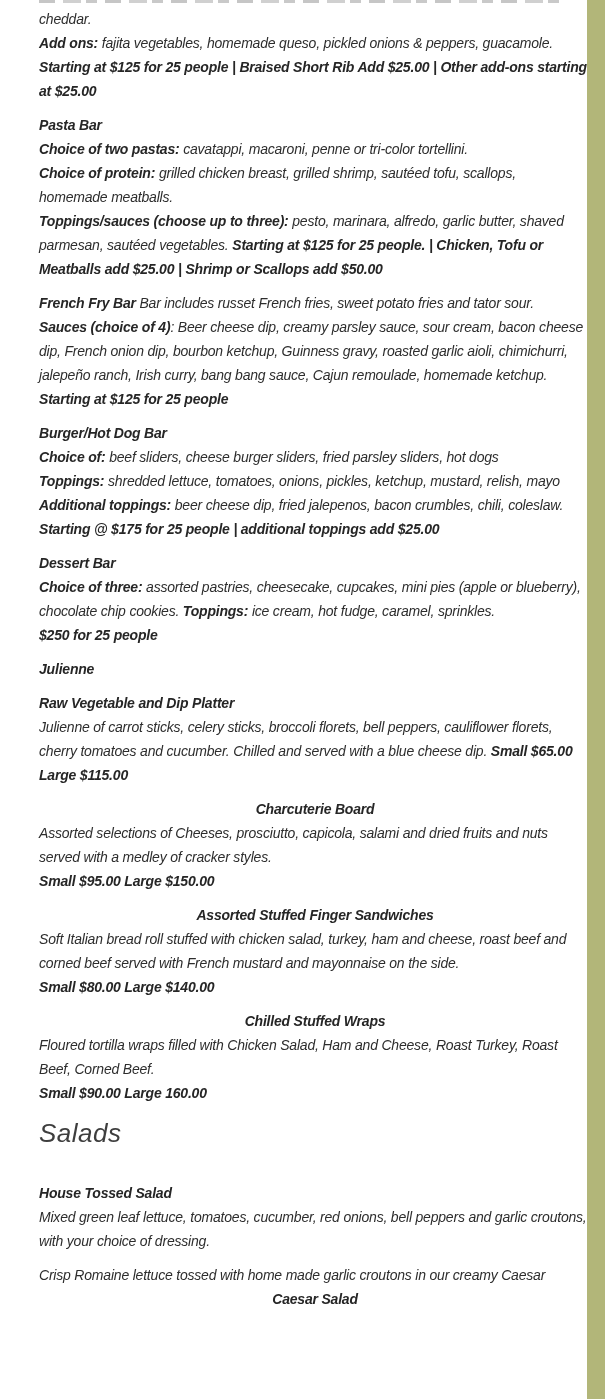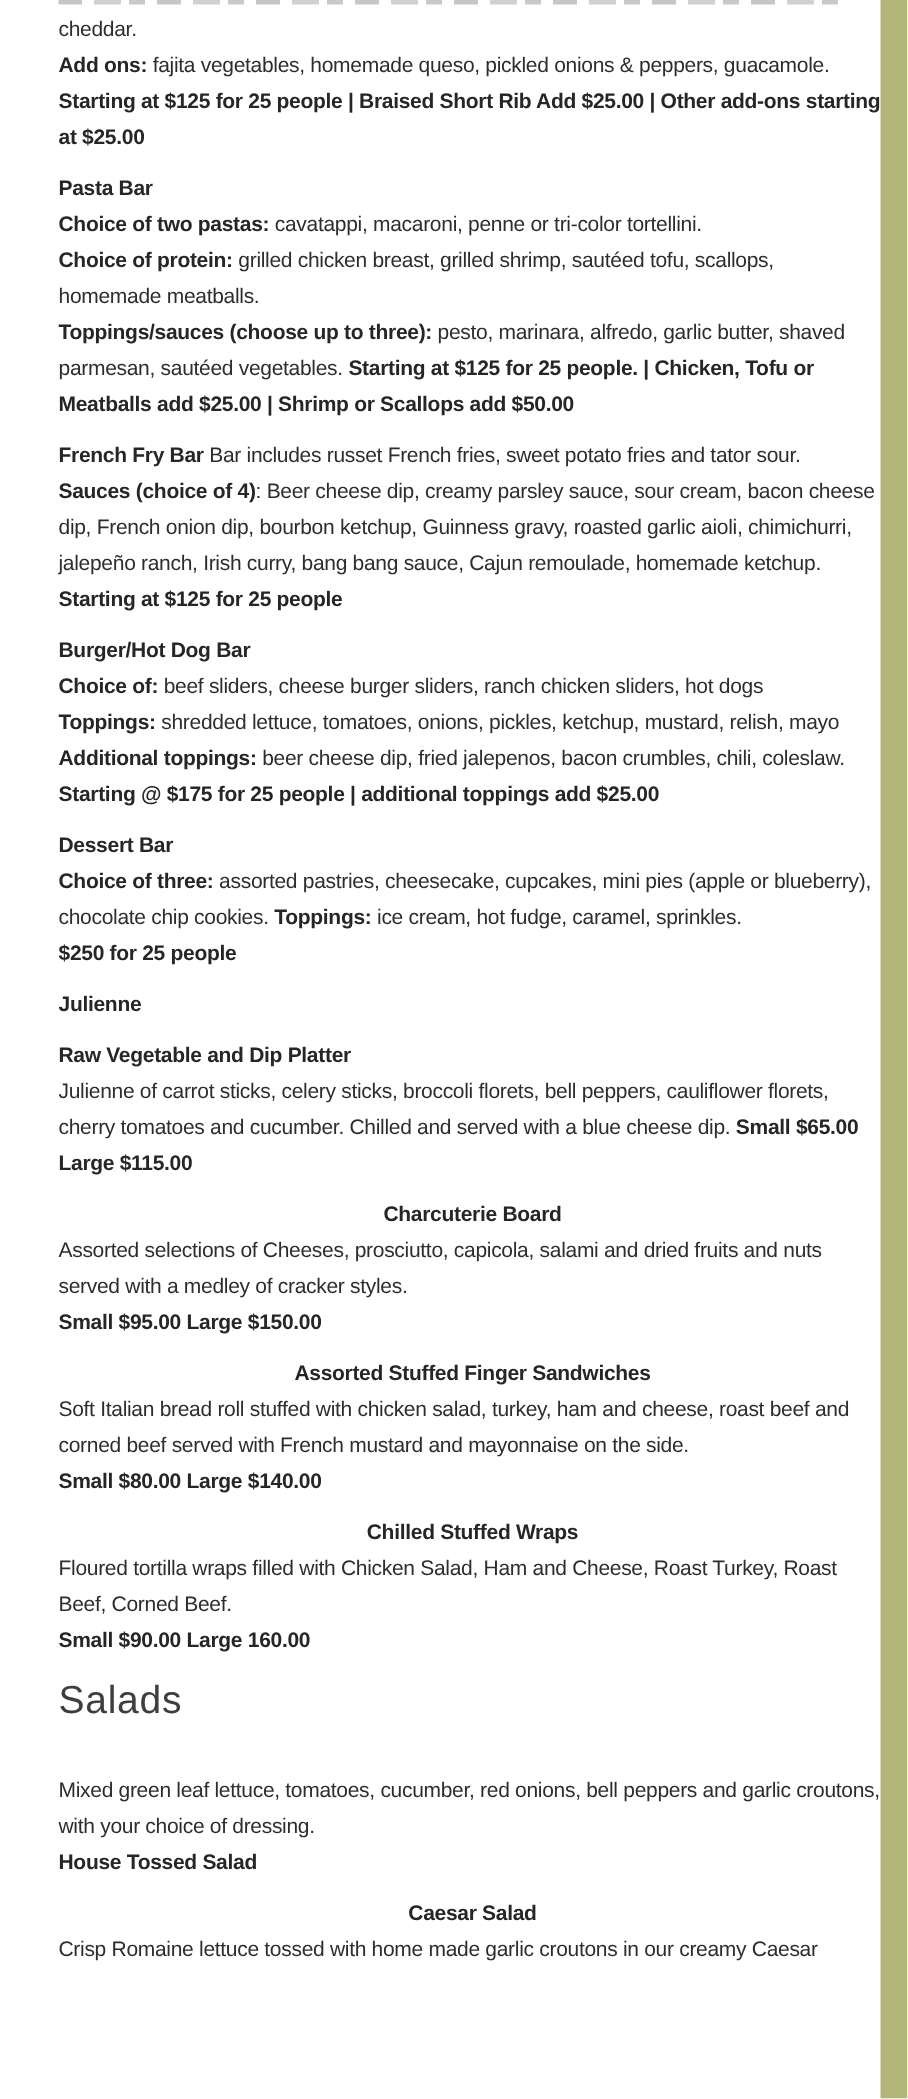--- a/index.html
+++ b/index.html
@@ -7,20 +7,21 @@
     width: 605px; height: 1399px;
     overflow: hidden;
     background: #ffffff;
     font-family: "Liberation Sans", "DejaVu Sans", sans-serif;
     position: relative;
   }
   .page {
     position: relative;
     width: 605px; height: 1399px;
     overflow: hidden;
+    font-style: italic;
   }
   .side-strip {
     position: absolute;
     top: 0; right: 0;
     width: 18px; height: 1399px;
   }
   .content {
     position: absolute;
     top: 0; left: 0;
     width: 548px;
@@ -75,21 +76,21 @@
         <div class="line"><strong>Choice of protein:</strong><span> grilled chicken breast, grilled shrimp, sautéed tofu, scallops, homemade meatballs.</span></div>
         <div class="line"><strong>Toppings/sauces (choose up to three):</strong><span> pesto, marinara, alfredo, garlic butter, shaved parmesan, sautéed vegetables. </span><strong>Starting at $125 for 25 people. | Chicken, Tofu or Meatballs add $25.00 | Shrimp or Scallops add $50.00</strong></div>
       </div>
       <div class="block">
         <div class="line"><strong>French Fry Bar</strong><span> Bar includes russet French fries, sweet potato fries and tator sour.</span></div>
         <div class="line"><strong>Sauces (choice of 4)</strong><span>: Beer cheese dip, creamy parsley sauce, sour cream, bacon cheese dip, French onion dip, bourbon ketchup, Guinness gravy, roasted garlic aioli, chimichurri, jalepeño ranch, Irish curry, bang bang sauce, Cajun remoulade, homemade ketchup.</span></div>
         <div class="line"><strong>Starting at $125 for 25 people</strong></div>
       </div>
       <div class="block">
         <div class="line"><strong>Burger/Hot Dog Bar</strong></div>
-        <div class="line"><strong>Choice of:</strong><span> beef sliders, cheese burger sliders, ranch chicken sliders, hot dogs</span></div>
+        <div class="line"><strong>Choice of:</strong><span> beef sliders, cheese burger sliders, fried parsley sliders, hot dogs</span></div>
         <div class="line"><strong>Toppings:</strong><span> shredded lettuce, tomatoes, onions, pickles, ketchup, mustard, relish, mayo</span></div>
         <div class="line"><strong>Additional toppings:</strong><span> beer cheese dip, fried jalepenos, bacon crumbles, chili, coleslaw.</span></div>
         <div class="line"><strong>Starting @ $175 for 25 people | additional toppings add $25.00</strong></div>
       </div>
       <div class="block">
         <div class="line"><strong>Dessert Bar</strong></div>
         <div class="line"><strong>Choice of three:</strong><span> assorted pastries, cheesecake, cupcakes, mini pies (apple or blueberry), chocolate chip cookies. </span><strong>Toppings:</strong><span> ice cream, hot fudge, caramel, sprinkles.</span></div>
         <div class="line"><strong>$250 for 25 people</strong></div>
       </div>
       <div class="block">
@@ -109,21 +110,21 @@
         <div class="line"><span>Soft Italian bread roll stuffed with chicken salad, turkey, ham and cheese, roast beef and corned beef served with French mustard and mayonnaise on the side.</span></div>
         <div class="line"><strong>Small $80.00 Large $140.00</strong></div>
       </div>
       <div class="block">
         <div class="line indent"><strong>Chilled Stuffed Wraps</strong></div>
         <div class="line"><span>Floured tortilla wraps filled with Chicken Salad, Ham and Cheese, Roast Turkey, Roast Beef, Corned Beef.</span></div>
         <div class="line"><strong>Small $90.00 Large 160.00</strong></div>
       </div>
       <h2 class="section-heading">Salads</h2>
       <div class="block">
+        <div class="line"><strong>House Tossed Salad</strong></div>
         <div class="line"><span>Mixed green leaf lettuce, tomatoes, cucumber, red onions, bell peppers and garlic croutons, with your choice of dressing.</span></div>
-        <div class="line"><strong>House Tossed Salad</strong></div>
       </div>
       <div class="block">
+        <div class="line"><span>Crisp Romaine lettuce tossed with home made garlic croutons in our creamy Caesar</span></div>
         <div class="line indent"><strong>Caesar Salad</strong></div>
-        <div class="line"><span>Crisp Romaine lettuce tossed with home made garlic croutons in our creamy Caesar</span></div>
       </div>
     </main>
 </div>
 
 </body></html>

